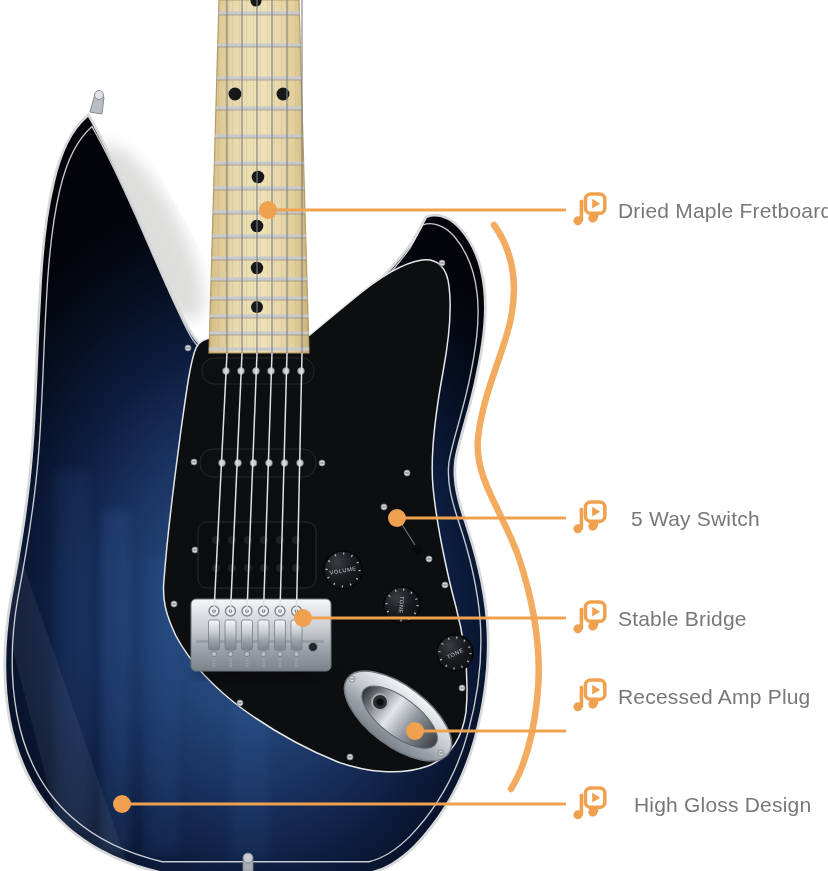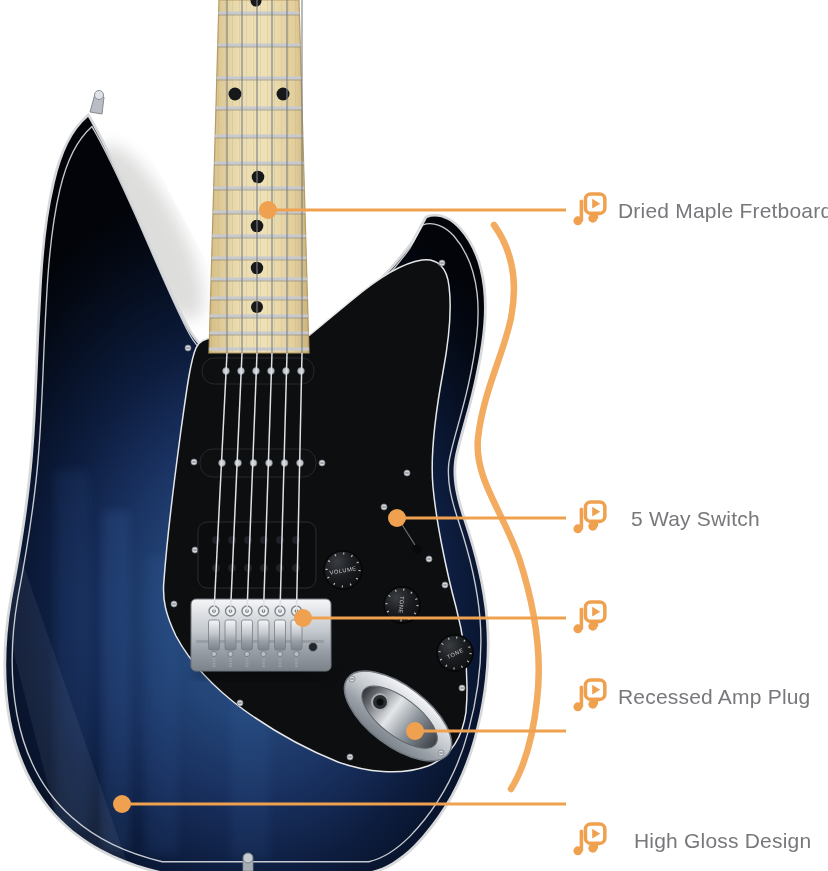--- a/index.html
+++ b/index.html
@@ -363,35 +363,36 @@
 
 <div class="callout-row" style="top: 618px;">
   <svg class="note-icon" viewBox="0 0 24 24">
     <rect x="10" y="1.6" width="12.6" height="12.6" rx="3.4" fill="none" stroke="currentColor" stroke-width="2.3"></rect>
     <path d="M14.4 4.7 L19.6 7.9 L14.4 11.1 Z" fill="currentColor"></path>
     <path d="M7.4 18.6 V6.4" stroke="currentColor" stroke-width="2.3" stroke-linecap="round"></path>
     <path d="M17.1 16.9 V14.6" stroke="currentColor" stroke-width="2.3" stroke-linecap="round"></path>
     <circle cx="5.1" cy="19" r="2.9" fill="currentColor"></circle>
     <circle cx="14.8" cy="17.3" r="2.9" fill="currentColor"></circle>
   </svg>
+  <span>Stable Bridge</span>
 </div>
 
 <div class="callout-row" style="top: 696px;">
   <svg class="note-icon" viewBox="0 0 24 24">
     <rect x="10" y="1.6" width="12.6" height="12.6" rx="3.4" fill="none" stroke="currentColor" stroke-width="2.3"></rect>
     <path d="M14.4 4.7 L19.6 7.9 L14.4 11.1 Z" fill="currentColor"></path>
     <path d="M7.4 18.6 V6.4" stroke="currentColor" stroke-width="2.3" stroke-linecap="round"></path>
     <path d="M17.1 16.9 V14.6" stroke="currentColor" stroke-width="2.3" stroke-linecap="round"></path>
     <circle cx="5.1" cy="19" r="2.9" fill="currentColor"></circle>
     <circle cx="14.8" cy="17.3" r="2.9" fill="currentColor"></circle>
   </svg>
   <span>Recessed Amp Plug</span>
 </div>
 
-<div class="callout-row" style="top: 840px; gap: 27px;">
+<div class="callout-row" style="top: 804px; gap: 27px;">
   <svg class="note-icon" viewBox="0 0 24 24">
     <rect x="10" y="1.6" width="12.6" height="12.6" rx="3.4" fill="none" stroke="currentColor" stroke-width="2.3"></rect>
     <path d="M14.4 4.7 L19.6 7.9 L14.4 11.1 Z" fill="currentColor"></path>
     <path d="M7.4 18.6 V6.4" stroke="currentColor" stroke-width="2.3" stroke-linecap="round"></path>
     <path d="M17.1 16.9 V14.6" stroke="currentColor" stroke-width="2.3" stroke-linecap="round"></path>
     <circle cx="5.1" cy="19" r="2.9" fill="currentColor"></circle>
     <circle cx="14.8" cy="17.3" r="2.9" fill="currentColor"></circle>
   </svg>
   <span>High Gloss Design</span>
 </div>

